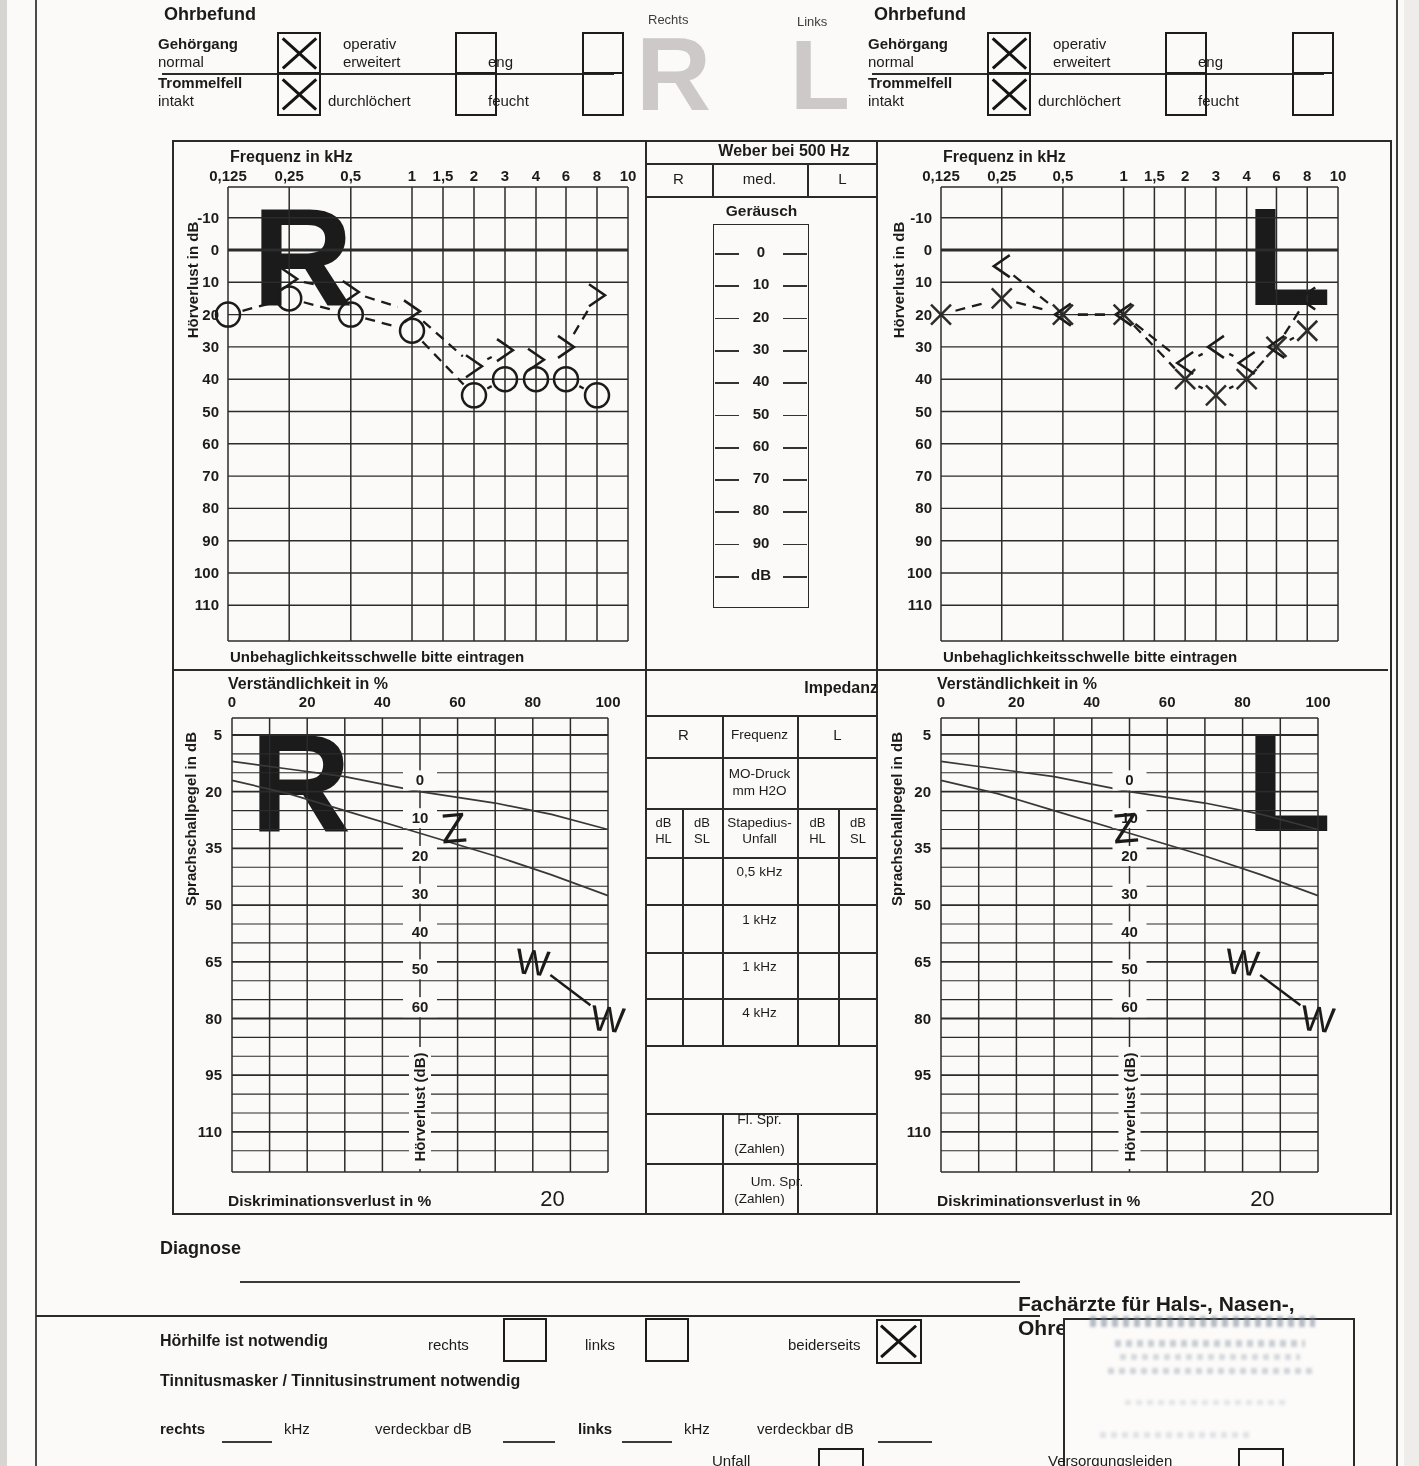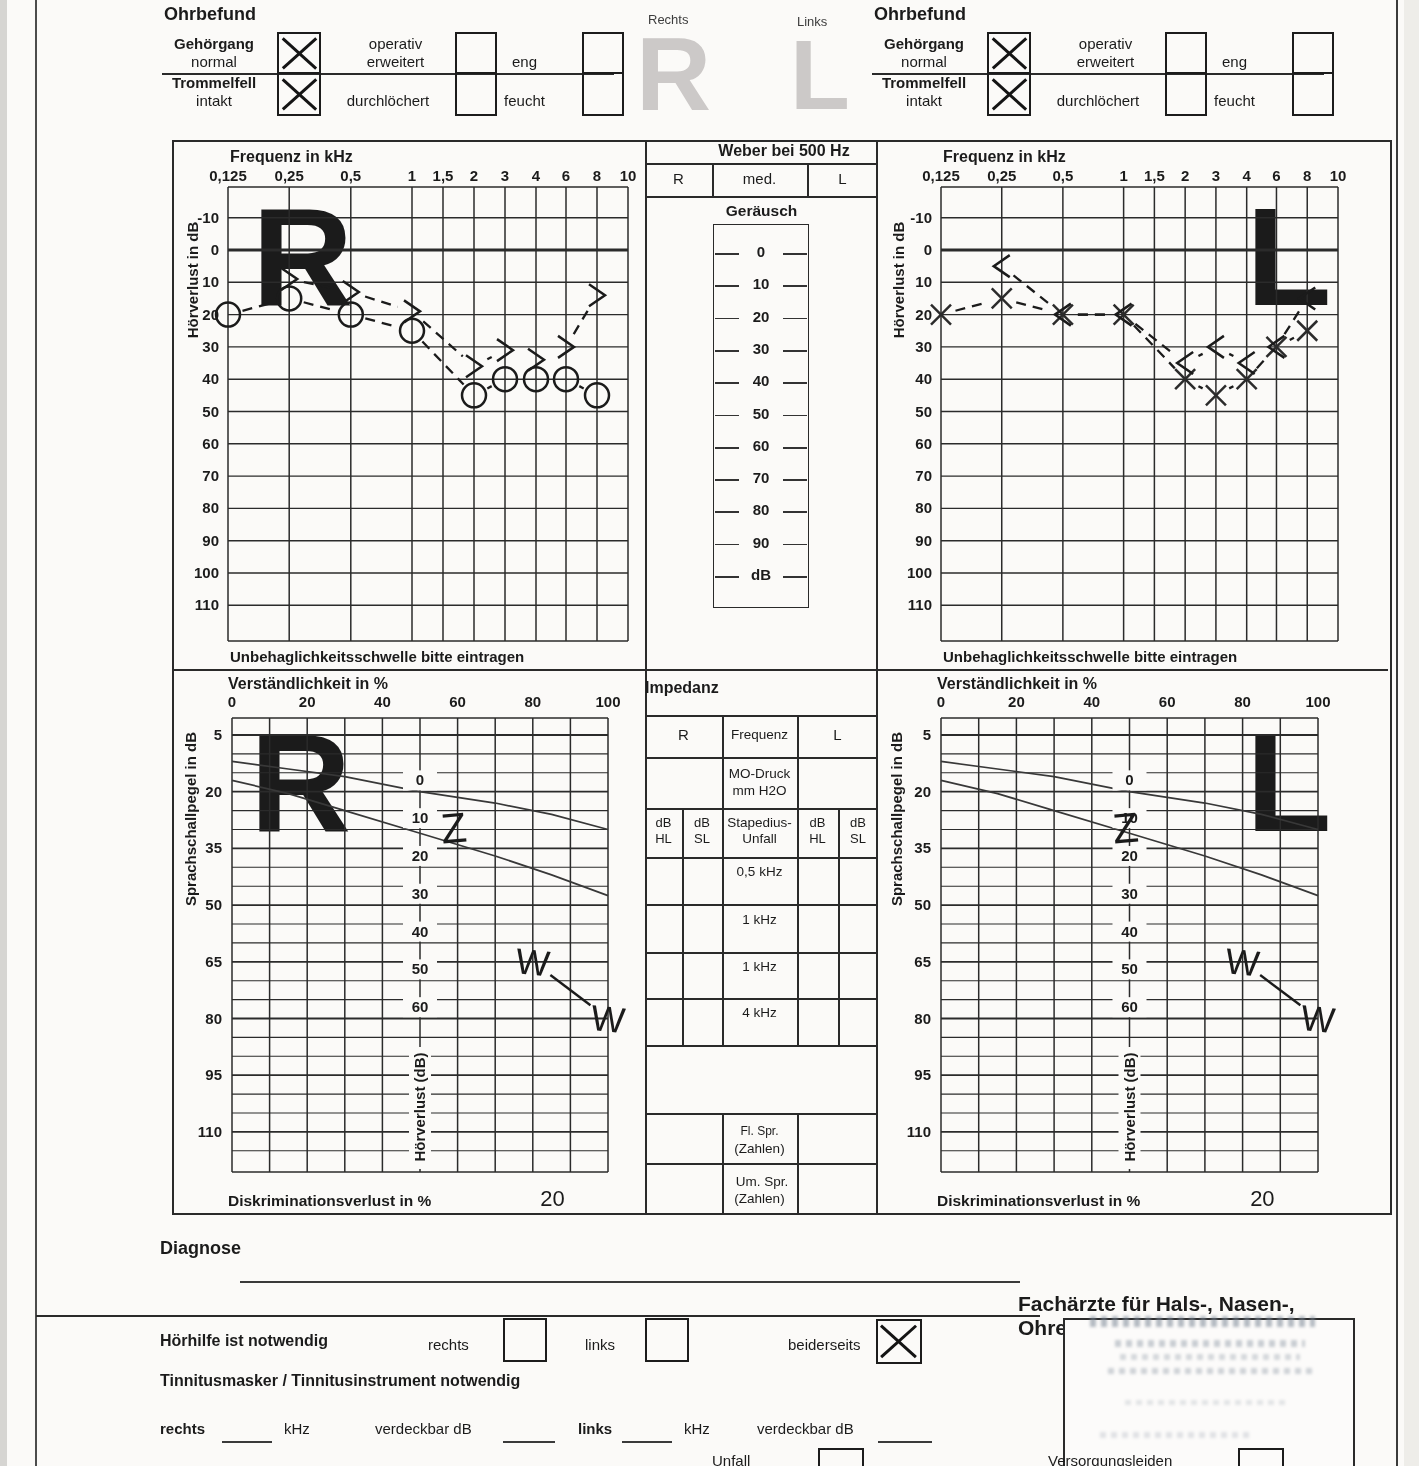--- a/index.html
+++ b/index.html
@@ -4,21 +4,21 @@
 <style>
   html,body{margin:0;padding:0;background:#e9e8e6;}
   .page{position:relative;width:1419px;height:1466px;background:#fbfaf8;overflow:hidden;
         font-family:"Liberation Sans",sans-serif;color:#1b1b1b;}
   .abs{position:absolute;}
   .b{font-weight:bold;}
   .hline{position:absolute;background:#2a2a2a;height:2px;}
   .vline{position:absolute;background:#2a2a2a;width:2px;}
   .frame{position:absolute;border:2px solid #2a2a2a;}
   .lbl{font-size:15px;}
-  .r{text-align:center;}
+  .r{text-align:left;}
   .cb{position:absolute;border:2px solid #1c1c1c;background:transparent;}
   .cb.x::before,.cb.x::after{content:"";position:absolute;left:-6%;top:calc(50% - 1.4px);
       width:112%;height:2.8px;background:#141414;}
   .cb.x::before{transform:rotate(42deg);}
   .cb.x::after{transform:rotate(-42deg);}
   .wmletter{position:absolute;font-weight:bold;color:rgba(158,152,152,.5);line-height:1;}
   .hand{font-family:"DejaVu Sans",sans-serif;color:#3a3a3a;}
   .ul{position:absolute;background:#3a3a3a;height:2px;}
   .sm{position:absolute;filter:blur(1.6px);background:repeating-linear-gradient(90deg,#7b8795 0 6px,transparent 6px 11px);}
   svg{position:absolute;overflow:visible;}
@@ -463,21 +463,21 @@
       <div style="position: absolute; left: 88px; top: 361.4px; width: 56px; text-align: center; font-size: 15px; font-weight: 600;">80</div>
       <div style="position: absolute; left: 70px; top: 403.7px; width: 24px; height: 1.8px; background: rgb(51, 51, 51);"></div>
       <div style="position: absolute; left: 138px; top: 403.7px; width: 24px; height: 1.8px; background: rgb(51, 51, 51);"></div>
       <div style="position: absolute; left: 88px; top: 393.7px; width: 56px; text-align: center; font-size: 15px; font-weight: 600;">90</div>
       <div style="position: absolute; left: 70px; top: 436px; width: 24px; height: 1.8px; background: rgb(51, 51, 51);"></div>
       <div style="position: absolute; left: 138px; top: 436px; width: 24px; height: 1.8px; background: rgb(51, 51, 51);"></div>
       <div style="position: absolute; left: 88px; top: 426px; width: 56px; text-align: center; font-size: 15px; font-weight: 600;">dB</div>
     </div>
 
   <div id="impedanz" class="abs" style="left:645px;top:669px;width:233px;height:546px">
-      <div style="position: absolute; left: 0px; top: 10px; width: 233px; text-align: left; font-weight: bold; font-size: 16px;">Impedanz</div>
+      <div style="position: absolute; left: 0px; top: 10px; width: 233px; text-align: right; font-weight: bold; font-size: 16px;">Impedanz</div>
       <div style="position: absolute; left: 0px; top: 46px; width: 233px; height: 1.6px; background: rgb(42, 42, 42);"></div>
       <div style="position: absolute; left: 0px; top: 88px; width: 233px; height: 1.6px; background: rgb(42, 42, 42);"></div>
       <div style="position: absolute; left: 0px; top: 139px; width: 233px; height: 1.6px; background: rgb(42, 42, 42);"></div>
       <div style="position: absolute; left: 0px; top: 188px; width: 233px; height: 1.6px; background: rgb(42, 42, 42);"></div>
       <div style="position: absolute; left: 0px; top: 235px; width: 233px; height: 1.6px; background: rgb(42, 42, 42);"></div>
       <div style="position: absolute; left: 0px; top: 283px; width: 233px; height: 1.6px; background: rgb(42, 42, 42);"></div>
       <div style="position: absolute; left: 0px; top: 329px; width: 233px; height: 1.6px; background: rgb(42, 42, 42);"></div>
       <div style="position: absolute; left: 0px; top: 376px; width: 233px; height: 1.6px; background: rgb(42, 42, 42);"></div>
       <div style="position: absolute; left: 0px; top: 444px; width: 233px; height: 1.6px; background: rgb(42, 42, 42);"></div>
       <div style="position: absolute; left: 0px; top: 494px; width: 233px; height: 1.6px; background: rgb(42, 42, 42);"></div>
@@ -499,23 +499,23 @@
       <div style="position: absolute; left: 152px; top: 146px; width: 41px; text-align: center; font-size: 13px;">dB</div>
       <div style="position: absolute; left: 152px; top: 162px; width: 41px; text-align: center; font-size: 13px;">HL</div>
       <div style="position: absolute; left: 193px; top: 146px; width: 40px; text-align: center; font-size: 13px;">dB</div>
       <div style="position: absolute; left: 193px; top: 162px; width: 40px; text-align: center; font-size: 13px;">SL</div>
       <div style="position: absolute; left: 77px; top: 146px; width: 75px; text-align: center; font-size: 13.5px;">Stapedius-</div>
       <div style="position: absolute; left: 77px; top: 162px; width: 75px; text-align: center; font-size: 13.5px;">Unfall</div>
       <div style="position: absolute; left: 77px; top: 195px; width: 75px; text-align: center; font-size: 13.5px;">0,5 kHz</div>
       <div style="position: absolute; left: 77px; top: 243px; width: 75px; text-align: center; font-size: 13.5px;">1 kHz</div>
       <div style="position: absolute; left: 77px; top: 290px; width: 75px; text-align: center; font-size: 13.5px;">1 kHz</div>
       <div style="position: absolute; left: 77px; top: 336px; width: 75px; text-align: center; font-size: 13.5px;">4 kHz</div>
-      <div style="position: absolute; left: 77px; top: 455px; width: 75px; text-align: center; font-size: 12px;">Fl. Spr.</div>
+      <div style="position: absolute; left: 77px; top: 442px; width: 75px; text-align: center; font-size: 14px;">Fl. Spr.</div>
       <div style="position: absolute; left: 77px; top: 472px; width: 75px; text-align: center; font-size: 13.5px;">(Zahlen)</div>
-      <div style="position: absolute; left: 70px; top: 505px; width: 94px; text-align: center; font-size: 13.5px;">Um. Spr.</div>
+      <div style="position: absolute; left: 85px; top: 505px; width: 94px; text-align: center; font-size: 13.5px;">Um. Spr.</div>
       <div style="position: absolute; left: 77px; top: 522px; width: 75px; text-align: center; font-size: 13.5px;">(Zahlen)</div>
     </div>
 
   <div class="abs b" style="left:160px;top:1238px;font-size:18px">Diagnose</div>
   <div class="ul" style="left:240px;top:1281px;width:780px"></div>
 
   <div class="abs b" style="left:1018px;top:1292px;font-size:21px;width:380px">Fachärzte für Hals-, Nasen-, Ohrenheilkunde</div>
   <div class="hline" style="left:36px;top:1315px;width:1004px"></div>
 
   <div class="abs" style="left:1063px;top:1318px;width:288px;height:160px;border:2.5px solid #2a2a2a;background:#fcfbfa"></div>

